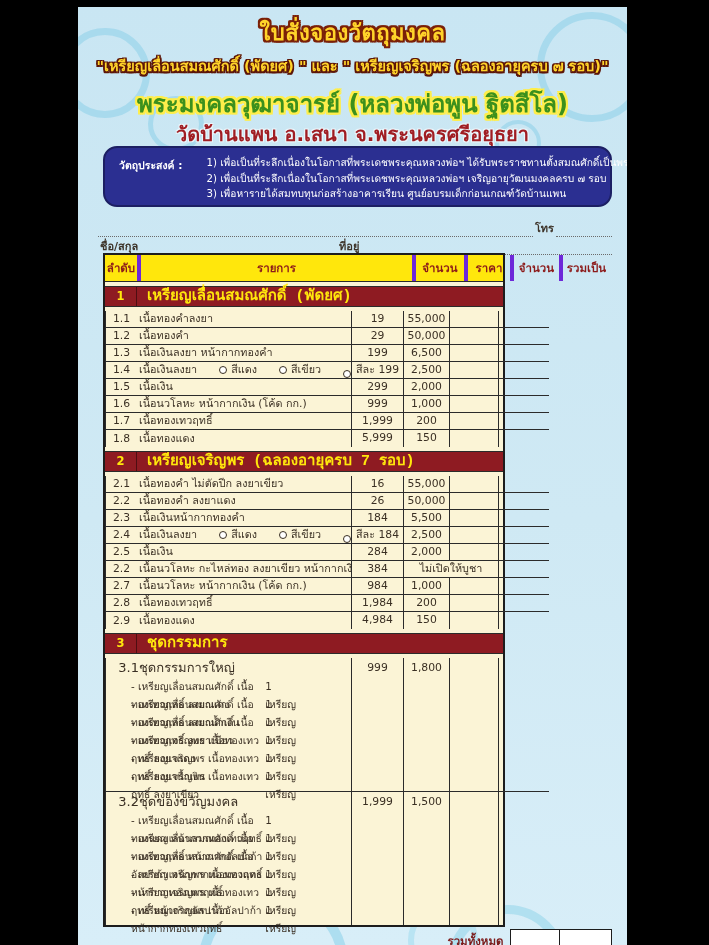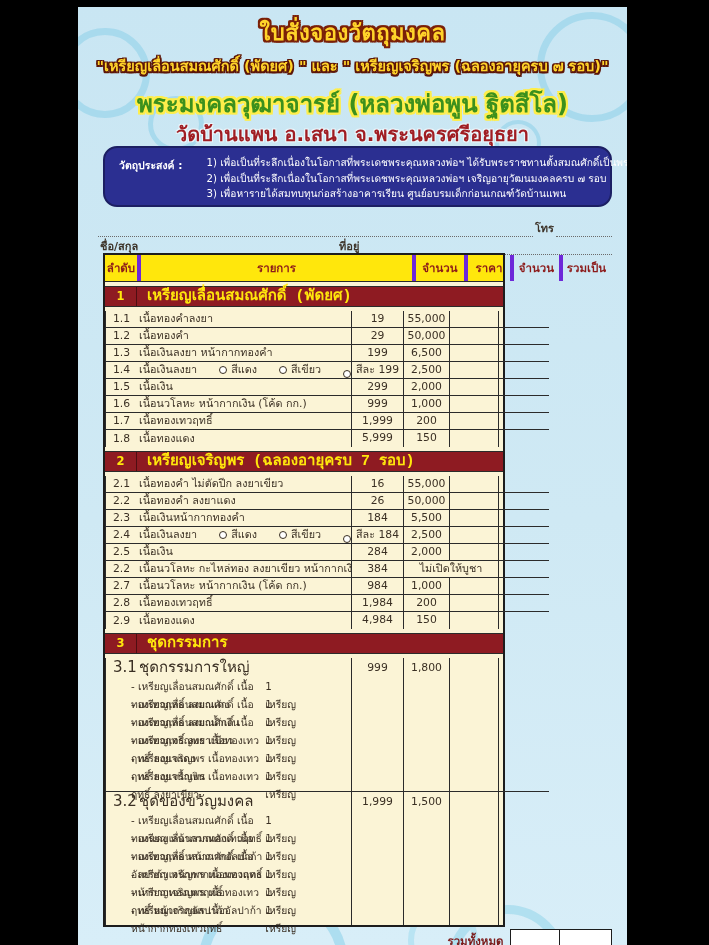--- a/index.html
+++ b/index.html
@@ -88,21 +88,21 @@
   .item-row .c.merged { text-align:center; border-left:1px solid #2b2b2b; }
   .row-no { width:26px; flex:none; }
   .opt { display:inline-flex; align-items:center; margin-left:22px; }
   .opt .circle { width:8px; height:8px; border:1.2px solid #3a2f23; border-radius:50%; display:inline-block; margin-right:4px; background:#fff; }
   
   .set-row { display:grid; grid-template-columns:245px 52px 46px 49px 51px; border-bottom:1px solid #2b2b2b; }
   .set-row:last-child { border-bottom:none; }
   .set-row .c { font-size:10.8px; color:#3a2f23; }
   .set-row .c.num { text-align:center; border-left:1px solid #2b2b2b; line-height:19px; }
   .set-row .c.desc { padding-left:7px; }
-  .set-main { display:flex; height:19px; line-height:19px; font-size:15px; }
+  .set-main { display:flex; height:19px; line-height:19px; font-size:13px;text-align:right; }
   .sub-item { display:flex; justify-content:space-between; height:18px; line-height:18px; padding-left:18px; padding-right:55px; font-size:10.3px; }
   .set-pad { height:6px; }
 
   .total-row { position:absolute; left:25px; width:509px; display:flex; justify-content:flex-end; align-items:flex-start; }
   .total-label { font-size:11.5px; font-weight:bold; color:#7c1a1a; margin-right:6px; line-height:24px; }
   .total-cells { display:flex; }
   .total-cell { width:51px; height:26px; background:#fff; border:1.5px solid #1d1d1d; }
   .total-cell + .total-cell { margin-left:-1.5px; width:53px; }
 </style>
 </head>

